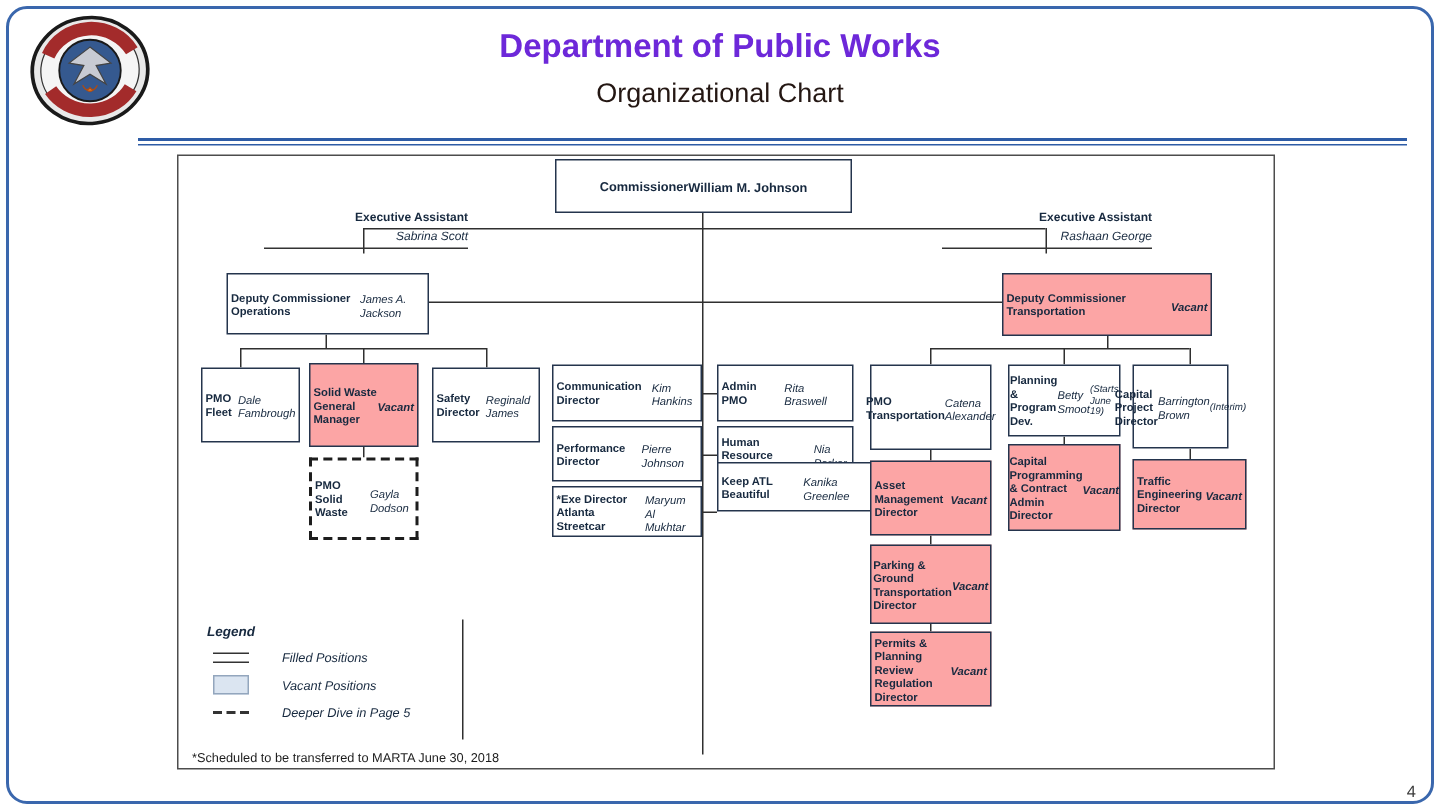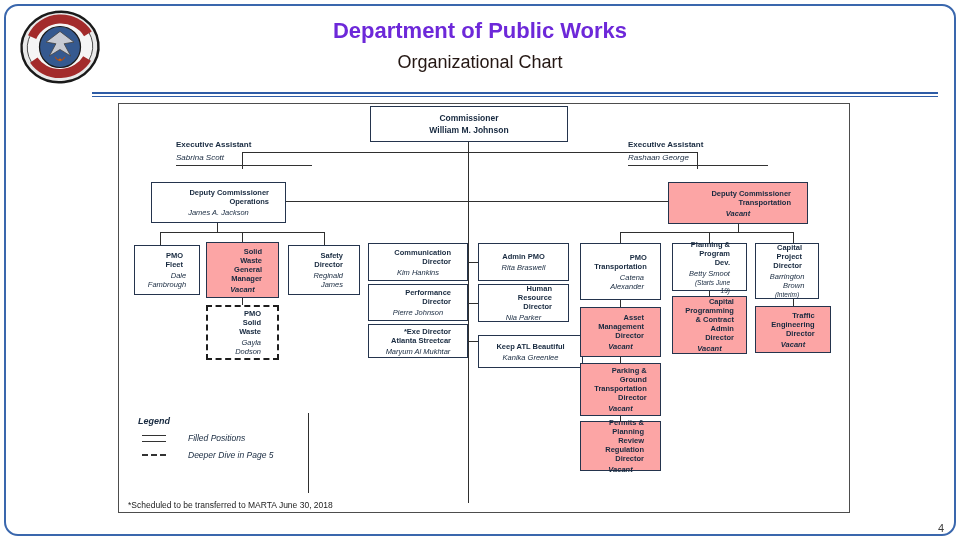--- a/index.html
+++ b/index.html
@@ -10,31 +10,31 @@
   .logo{position:absolute;left:18px;top:6px;width:84px;height:82px}
   .header-title{position:absolute;top:18px;left:0;right:0;text-align:center;
        font-size:22px;font-weight:bold;color:#6d28d9}
   .header-subtitle{position:absolute;top:52px;left:0;right:0;text-align:center;
        font-size:18px;color:#241713}
   .divider{position:absolute;left:92px;right:22px;top:92px;height:2px;
        border-top:2px solid #2e5ca6;border-bottom:1px solid #2e5ca6}
   .chart-frame{position:absolute;left:118px;top:103px;width:730px;height:408px;
        border:1px solid #4d4d4d;background:#fff}
   .obox{position:absolute;border:1px solid #24344d;background:#fff;display:flex;
-       flex-direction:column;align-items:center;justify-content:center;text-align:right;
-       padding:1px 16px;box-sizing:border-box;line-height:1.2}
+       flex-direction:row;align-items:center;justify-content:center;text-align:left;
+       padding:1px 2px;box-sizing:border-box;line-height:1.2}
   .obox .t{font-size:7.5px;font-weight:bold}
   .obox .n{font-size:7.5px;font-style:italic;margin-top:2px}
   .obox .note{font-size:6.5px;font-style:italic;margin-top:1px}
   .obox.vacant{background:#fca5a5}
   .obox.vacant .n{font-weight:bold}
   .obox.dashed{border:2px dashed #1d1d1d;background:#fff}
   .commissioner{border-width:1.5px}
   .commissioner .t,.commissioner .n{font-size:8.5px;font-weight:bold;font-style:normal}
-  .ea{position:absolute;text-align:left;border-bottom:1.5px solid #333;padding-bottom:3px}
+  .ea{position:absolute;text-align:right;border-bottom:1.5px solid #333;padding-bottom:3px}
   .ea .t{font-size:8px;font-weight:bold}
   .ea .n{font-size:8px;font-style:italic;margin-top:4px}
   .hline,.vline{position:absolute;background:#2f2f2f}
   .hline{height:1px}
   .vline{width:1px}
   .legend{position:absolute;left:138px;top:416px;width:168px}
   .legend-title{font-size:9px;font-style:italic;font-weight:bold;text-align:left;margin-bottom:4px}
   .legend-row{display:flex;align-items:center;gap:22px;margin:7px 0 0 4px}
   .sym{width:24px;flex:0 0 24px;box-sizing:border-box}
   .sym-solid{height:7px;border-top:1.5px solid #333;border-bottom:1.5px solid #333}
@@ -154,21 +154,21 @@
 <div class="obox" style="left:478px;top:243px;width:91px;height:38px">
   <div class="t">Admin PMO</div>
   <div class="n">Rita Braswell</div>
 </div>
 
 <div class="obox" style="left:478px;top:284px;width:91px;height:38px">
   <div class="t">Human Resource Director</div>
   <div class="n">Nia Parker</div>
 </div>
 
-<div class="obox" style="left:478px;top:335px;width:105px;height:33px">
+<div class="obox" style="left:478px;top:308px;width:105px;height:33px">
   <div class="t">Keep ATL Beautiful</div>
   <div class="n">Kanika Greenlee</div>
 </div>
 
 <div class="obox" style="left:580px;top:243px;width:81px;height:57px">
   <div class="t">PMO Transportation</div>
   <div class="n">Catena Alexander</div>
 </div>
 
 <div class="obox" style="left:672px;top:243px;width:75px;height:48px">
@@ -208,19 +208,23 @@
   <div class="n">Vacant</div>
 </div>
 
 <div class="legend">
   <div class="legend-title">Legend</div>
   <div class="legend-row">
     <div class="sym sym-solid"></div>
     <div class="legend-label">Filled Positions</div>
   </div>
   <div class="legend-row">
+    <div class="sym sym-vacant"></div>
+    <div class="legend-label">Vacant Positions</div>
+  </div>
+  <div class="legend-row">
     <div class="sym sym-dashed"></div>
     <div class="legend-label">Deeper Dive in Page 5</div>
   </div>
 </div>
 
 <div class="footnote">*Scheduled to be transferred to MARTA June 30, 2018</div>
 <div class="page-num">4</div>
 
 </body></html>

